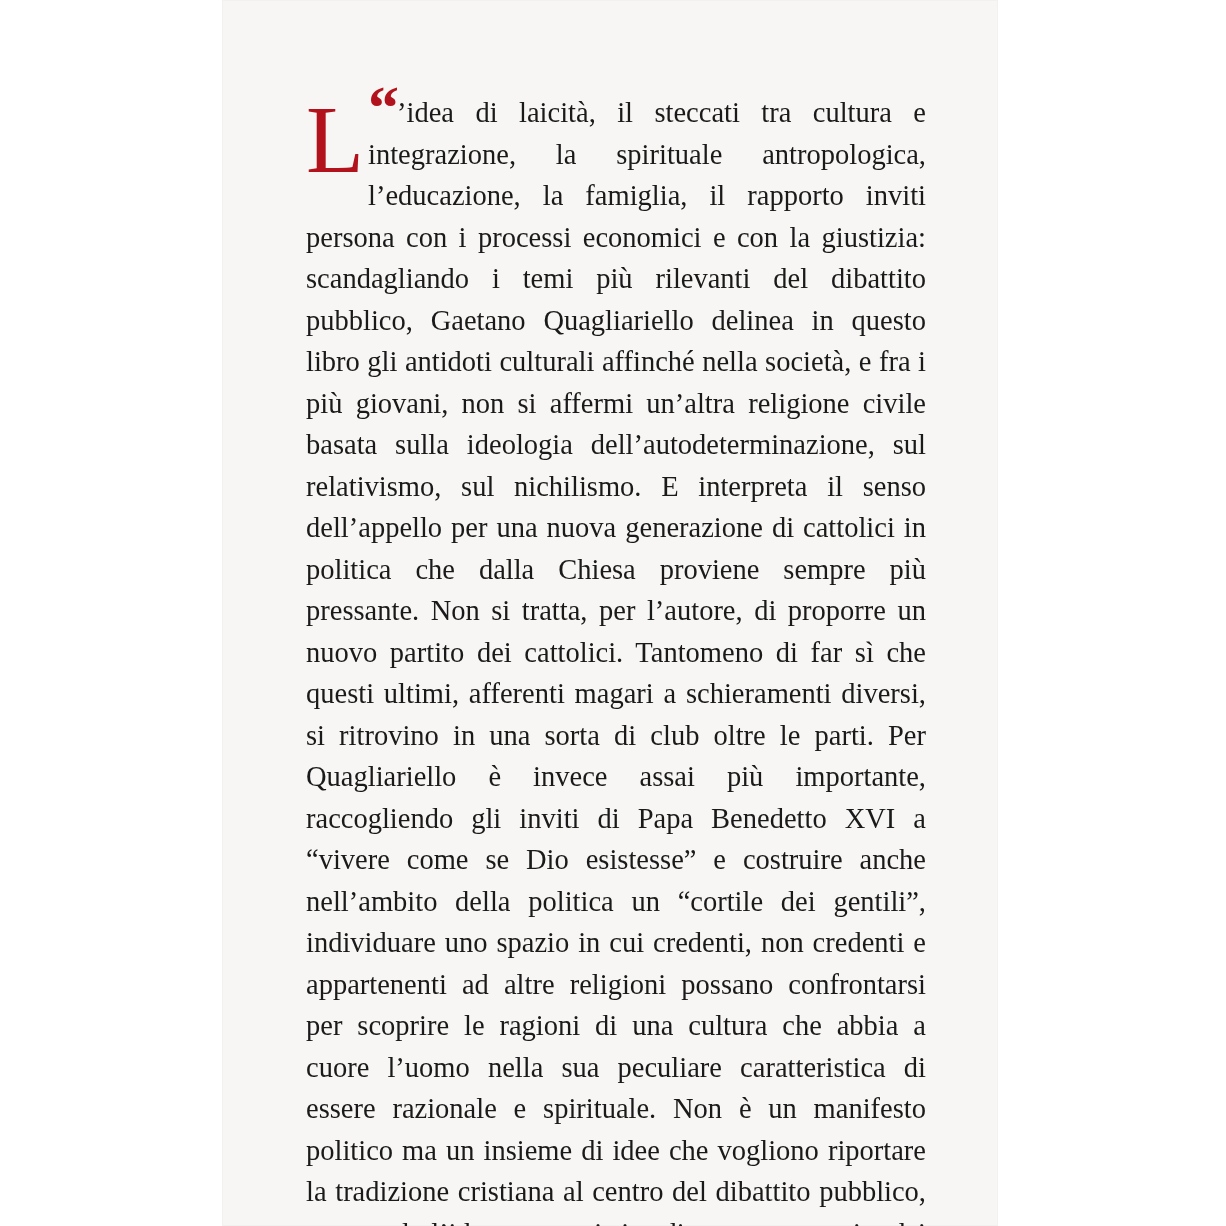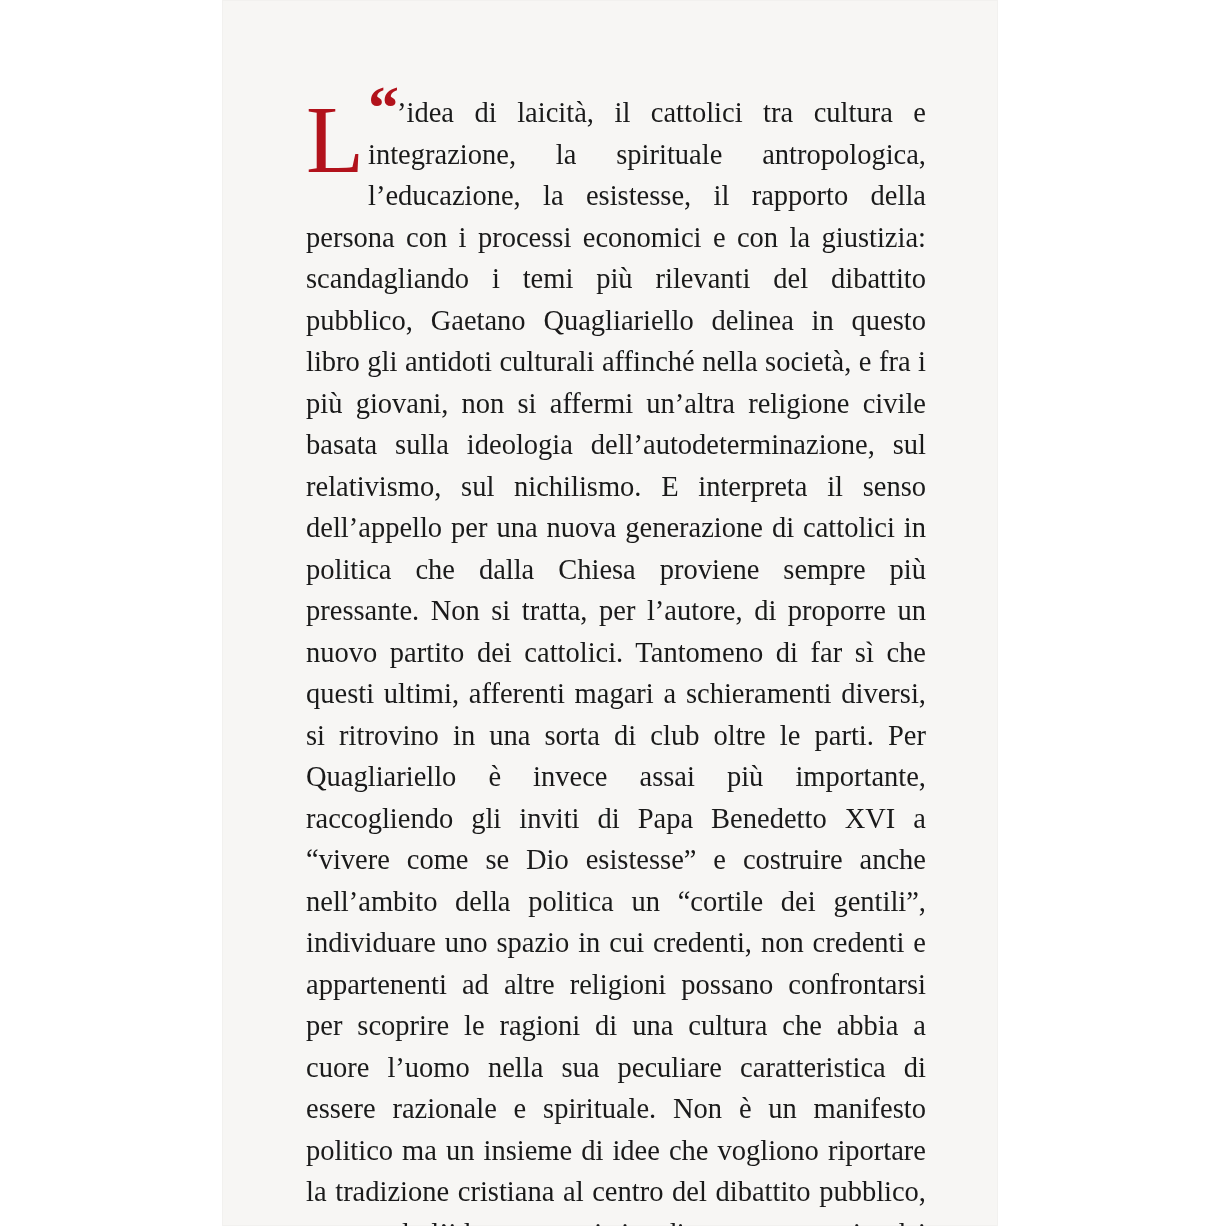--- a/index.html
+++ b/index.html
@@ -114,21 +114,21 @@
     font-family: "Liberation Serif", serif;
   }
 </style>
 </head>
 <body>
 
 <div id="page">
   <div id="cover">
 
     <div id="blurb">
-      <span class="quotemark">“</span><span class="dropcap">L</span><span class="firstline">’idea di laicità, il cattolici tra cultura e</span>
+      <span class="quotemark">“</span><span class="dropcap">L</span><span class="firstline">’idea di laicità, il steccati tra cultura e</span>
       <span>integrazione, la spirituale antropologica,</span>
-      <span>l’educazione, la esistesse, il rapporto della</span>
+      <span>l’educazione, la famiglia, il rapporto inviti</span>
       <span>persona con i processi economici e con la giustizia: scandagliando i temi più rilevanti del dibattito pubblico, Gaetano Quagliariello delinea in questo libro gli antidoti culturali affinché nella società, e fra i più giovani, non si affermi un’altra religione civile basata sulla ideologia dell’autodeterminazione, sul relativismo, sul nichilismo. E interpreta il senso dell’appello per una nuova generazione di cattolici in politica che dalla Chiesa proviene sempre più pressante. Non si tratta, per l’autore, di proporre un nuovo partito dei cattolici. Tantomeno di far sì che questi ultimi, afferenti magari a schieramenti diversi, si ritrovino in una sorta di club oltre le parti. Per Quagliariello è invece assai più importante, raccogliendo gli inviti di Papa Benedetto XVI a “vivere come se Dio esistesse” e costruire anche nell’ambito della politica un “cortile dei gentili”, individuare uno spazio in cui credenti, non credenti e appartenenti ad altre religioni possano confrontarsi per scoprire le ragioni di una cultura che abbia a cuore l’uomo nella sua peculiare caratteristica di essere razionale e spirituale. Non è un manifesto politico ma un insieme di idee che vogliono riportare la tradizione cristiana al centro del dibattito pubblico, superando l’idea anacronistica di un nuovo partito dei cattolici ma anche gli steccati che hanno sin qui diviso in politica chi crede da chi non crede.</span>
     </div>
 
 
   </div>
 </div>
 
 </body></html>

